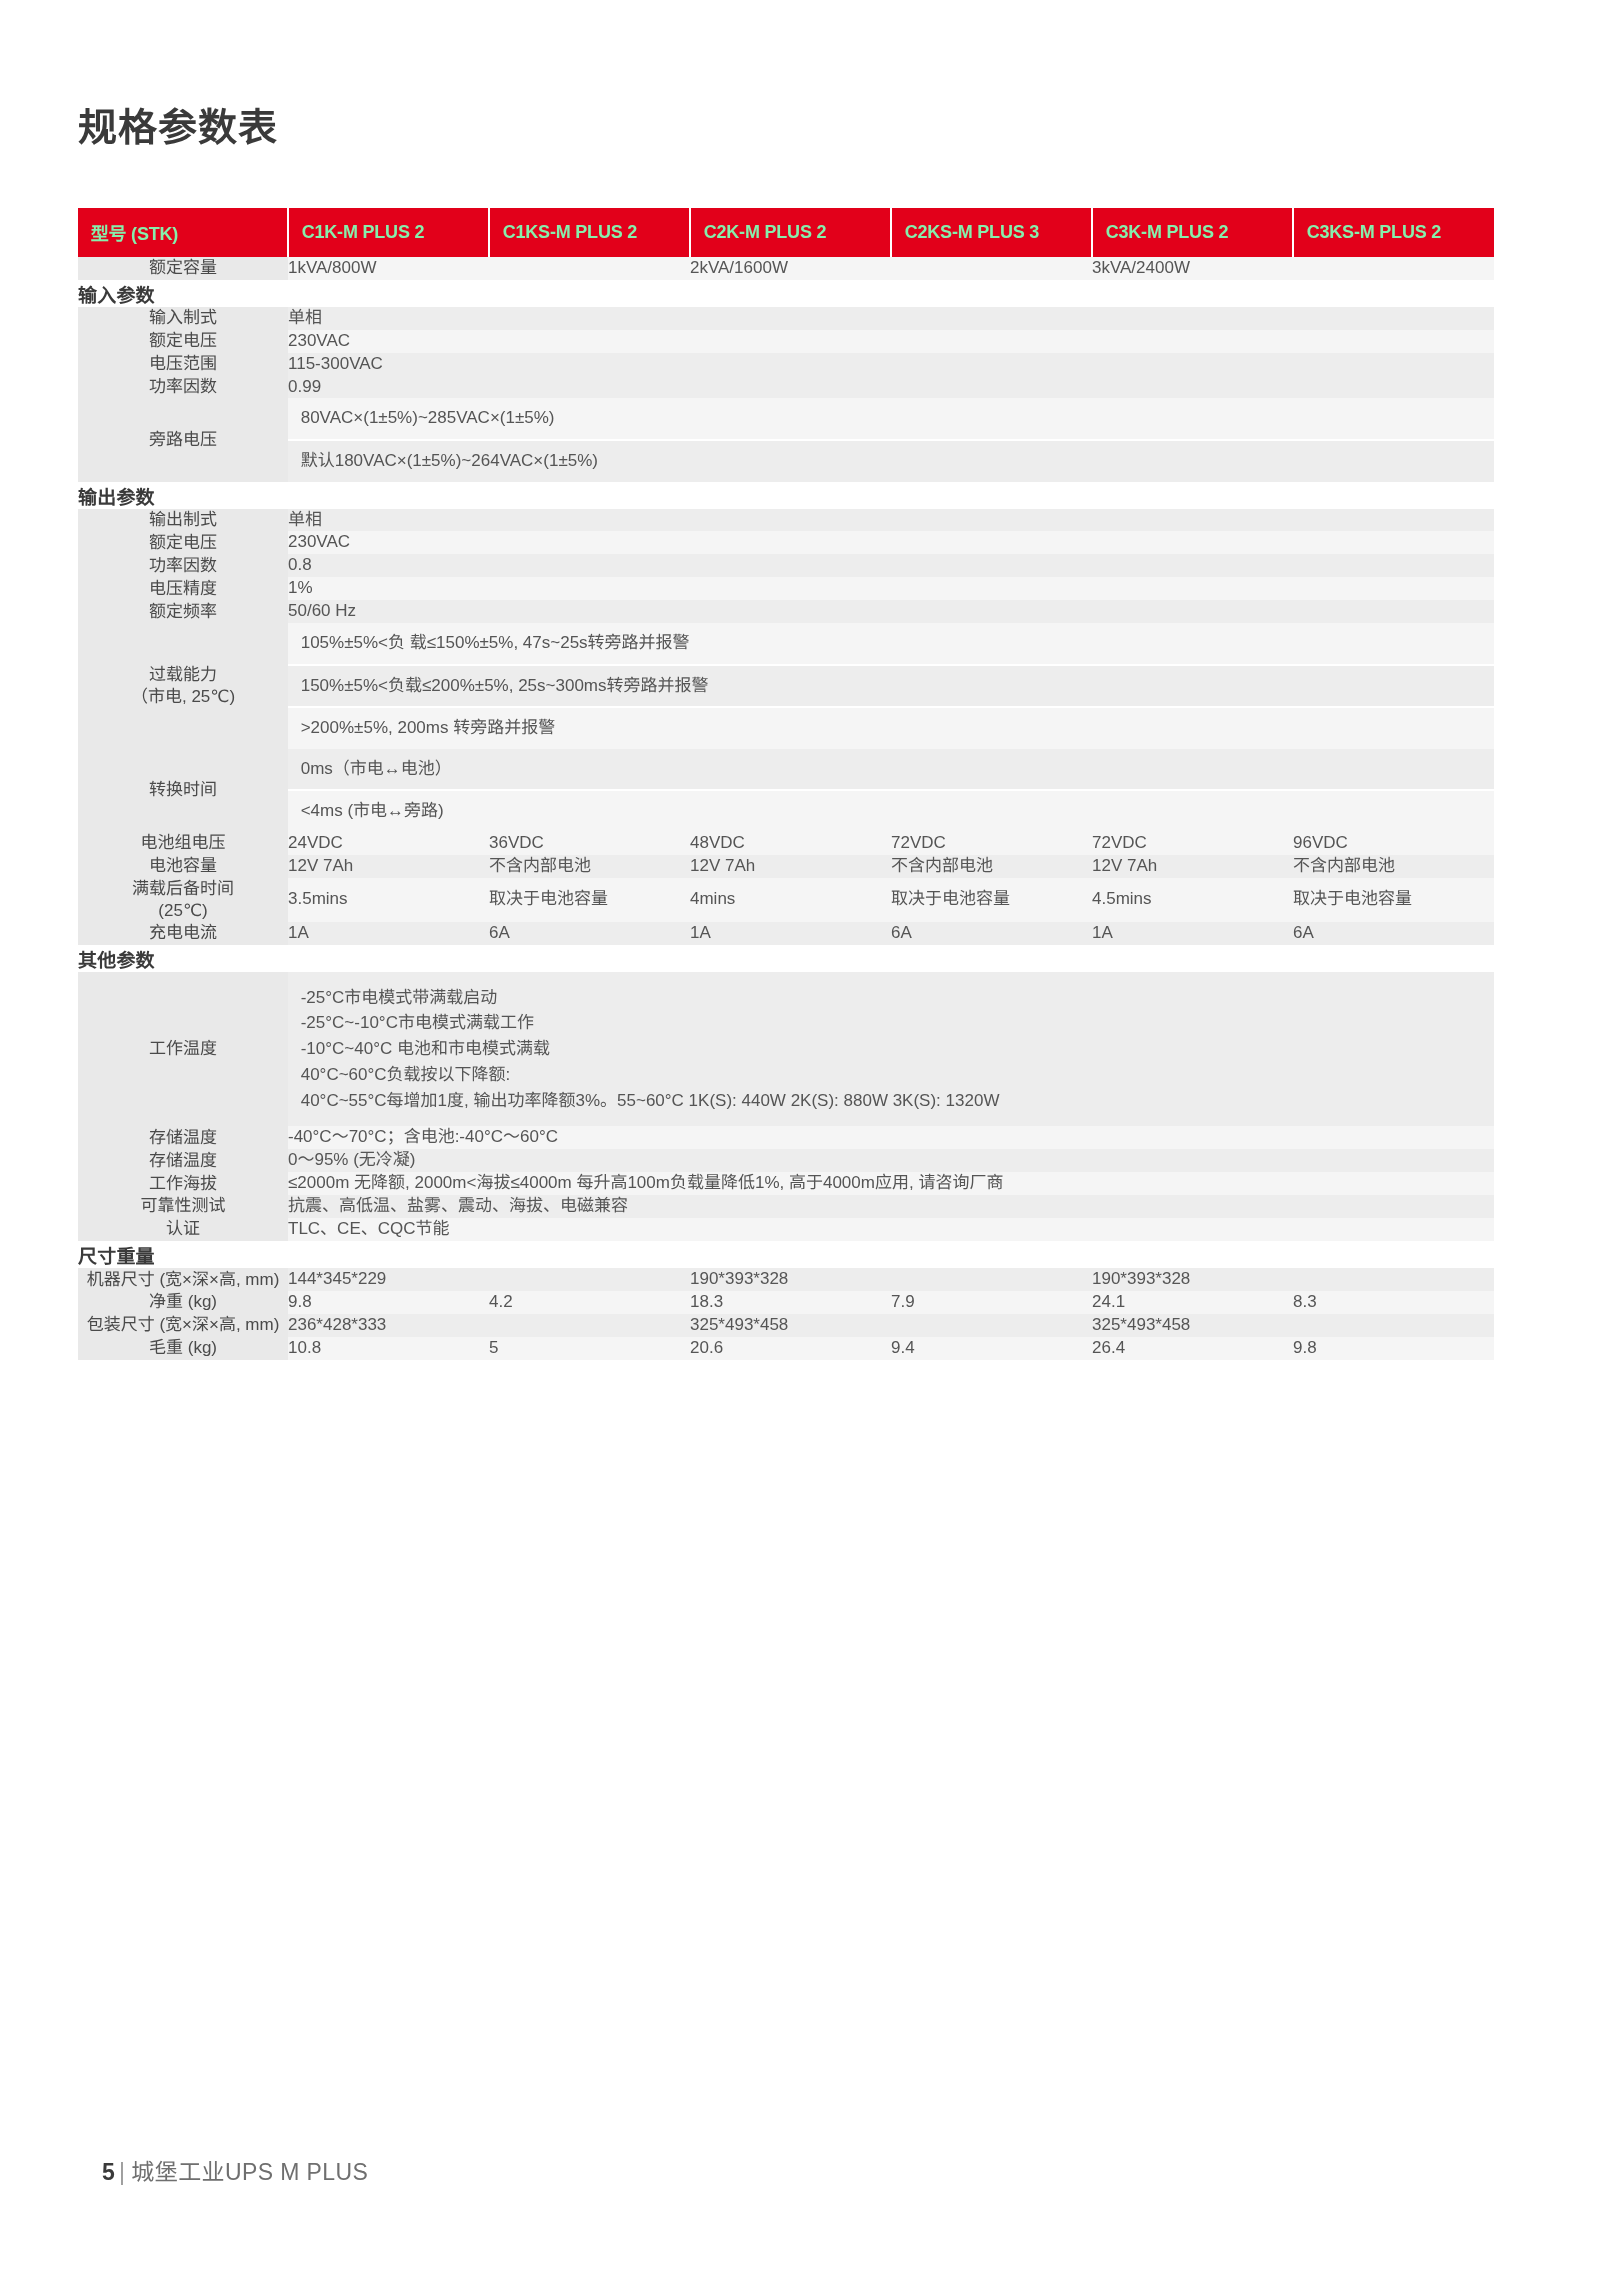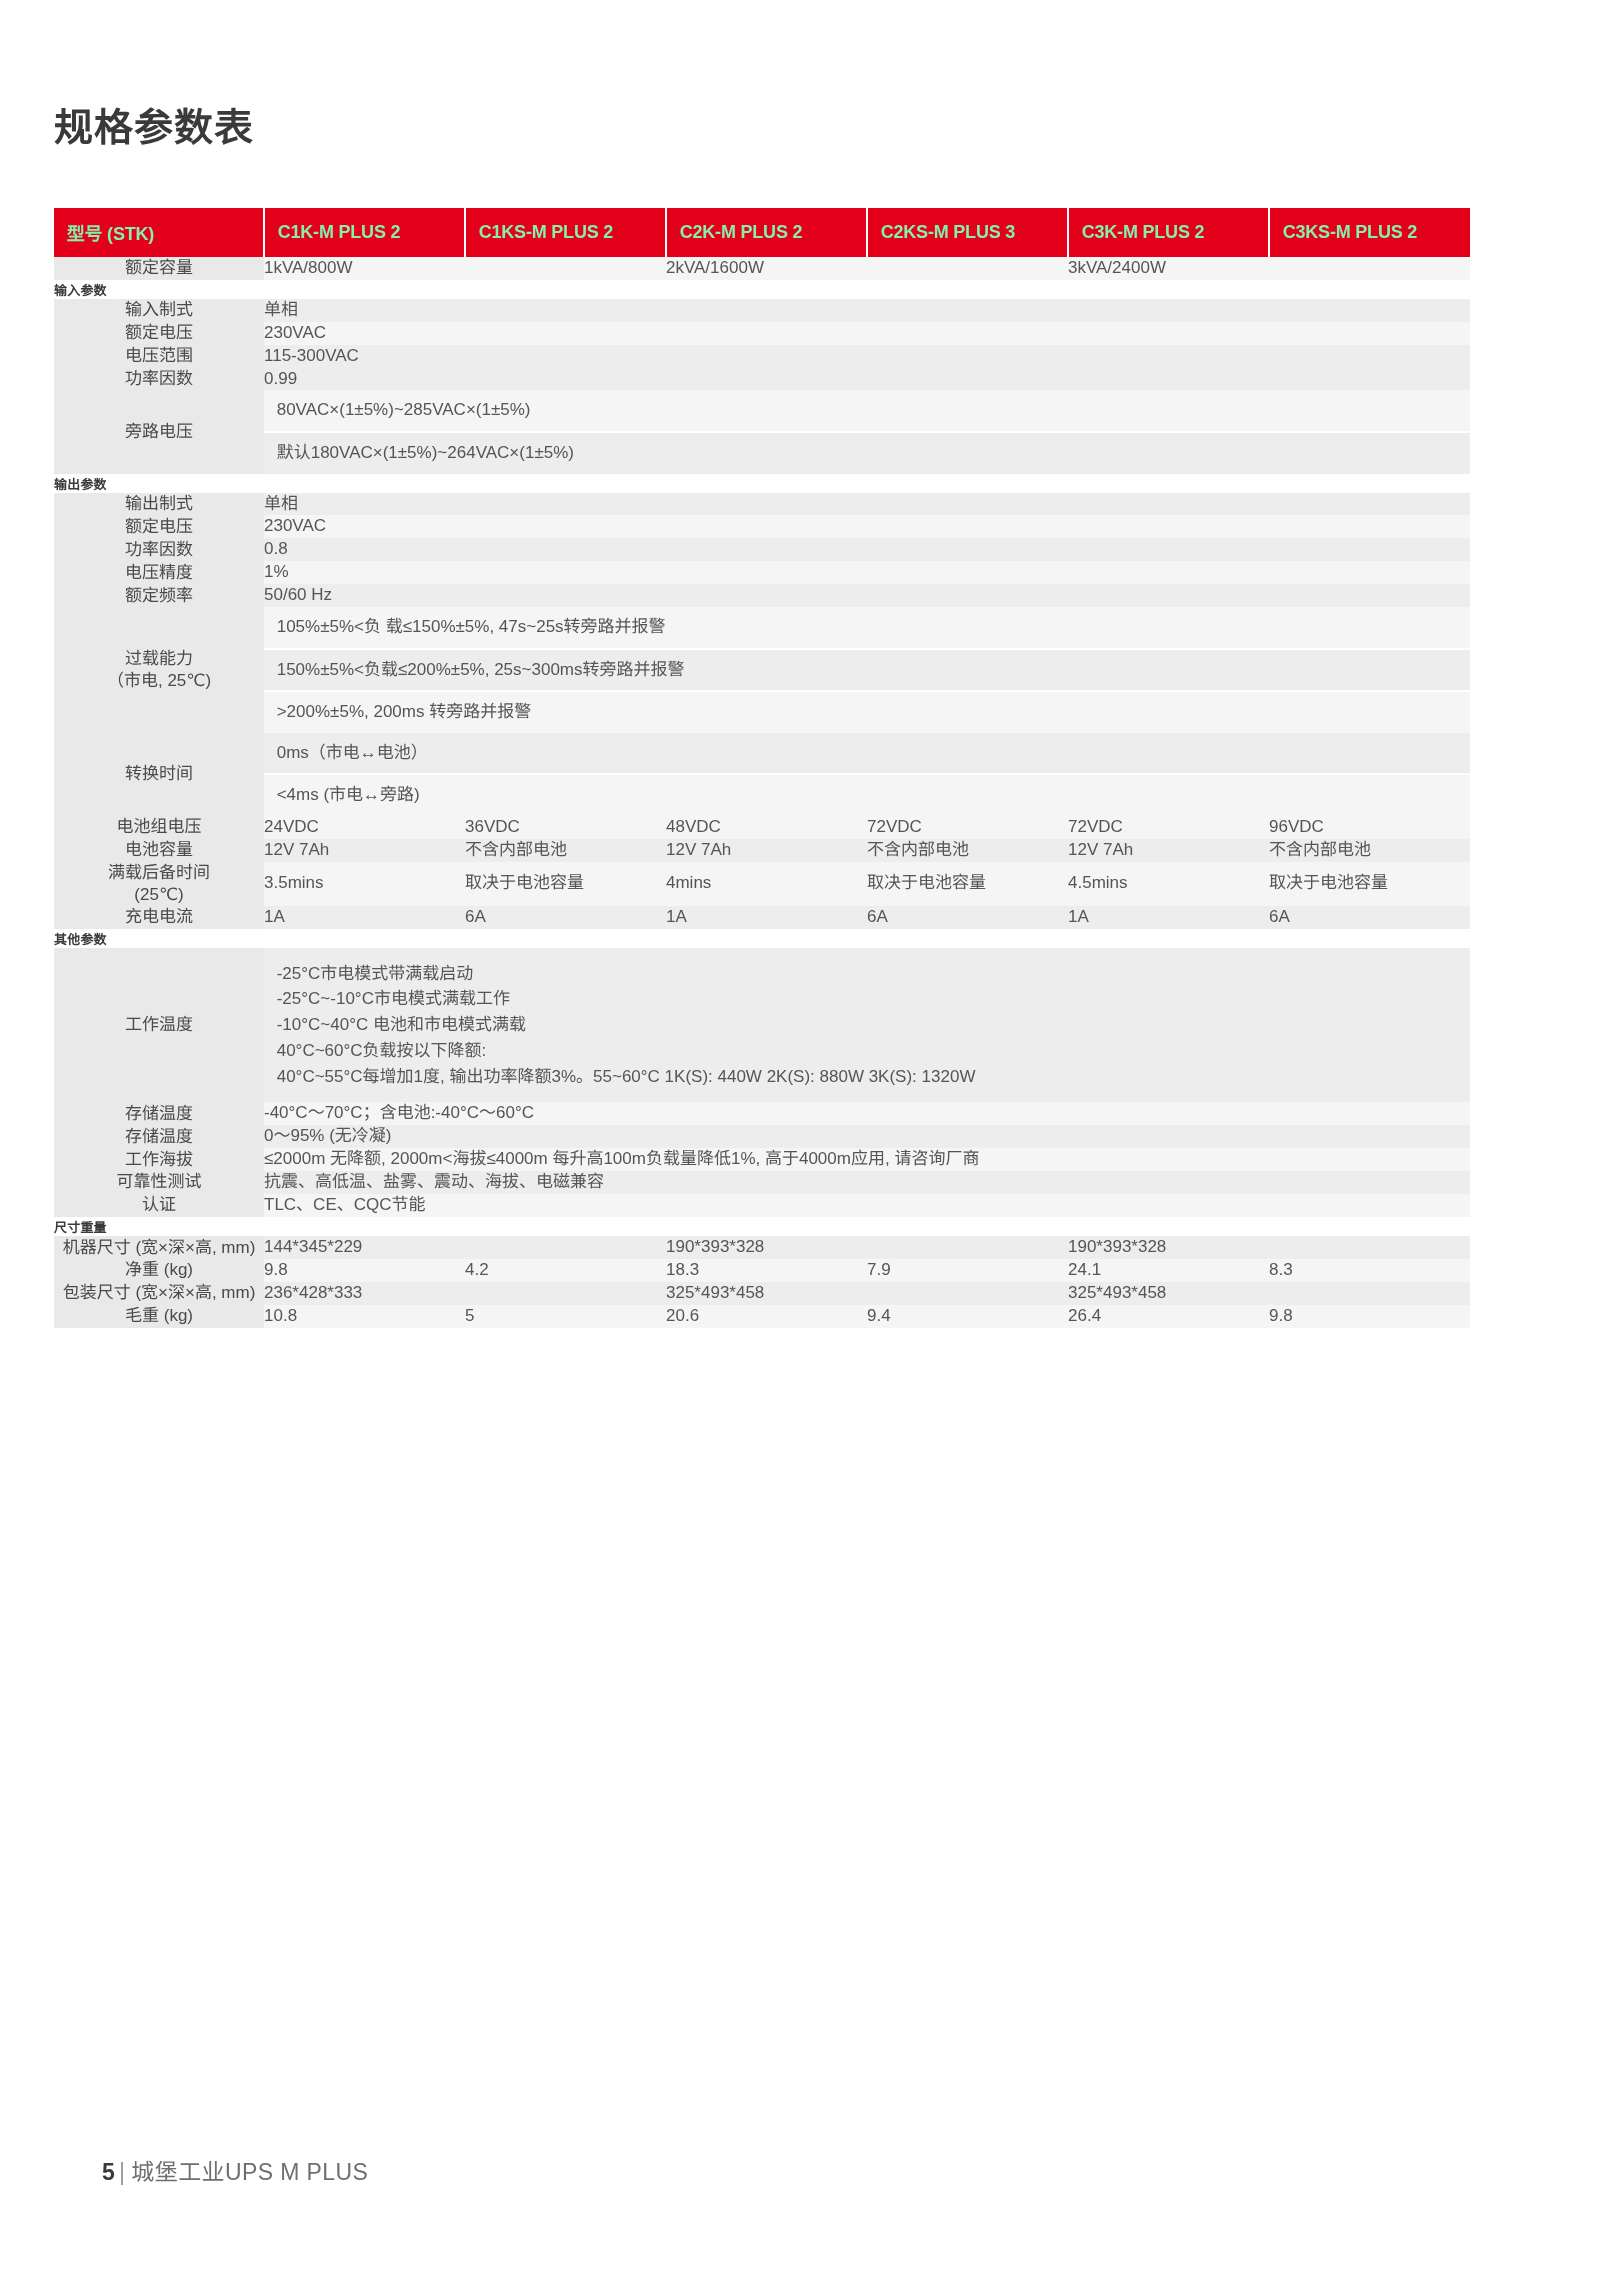--- a/index.html
+++ b/index.html
@@ -16,21 +16,21 @@
     -webkit-font-smoothing: antialiased;
     position: relative;
     overflow: hidden;
   }
   .page {
     position: absolute;
     left: 0; top: 0;
     width: 1620px;
     height: 2281px;
     box-sizing: border-box;
-    padding: 0 54px;
+    padding: 0 78px;
   }
   .page-title {
     font-size: 39px;
     font-weight: 700;
     color: #3a3a3a;
     letter-spacing: 1px;
     margin: 0;
     padding-top: 105px;
     padding-bottom: 0;
     line-height: 1.2;
@@ -93,21 +93,21 @@
 
   
   tr.alt td.val { background: #f5f5f5; }
   tr.alt td.lbl { background: #e9e9e9; }
 
   
   td.section {
     background: #ffffff;
     color: #3a3a3a;
     font-weight: 700;
-    font-size: 13px;
+    font-size: 19px;
     padding: 10.7px 12.7px 9.8px 12.7px;
     border-bottom: 2.9px solid #ffffff;
     letter-spacing: 0.2px;
   }
 
   
   td.val.stack { padding: 0; }
   .stackline {
     padding: 8.8px 12.7px;
     line-height: 1.35;

